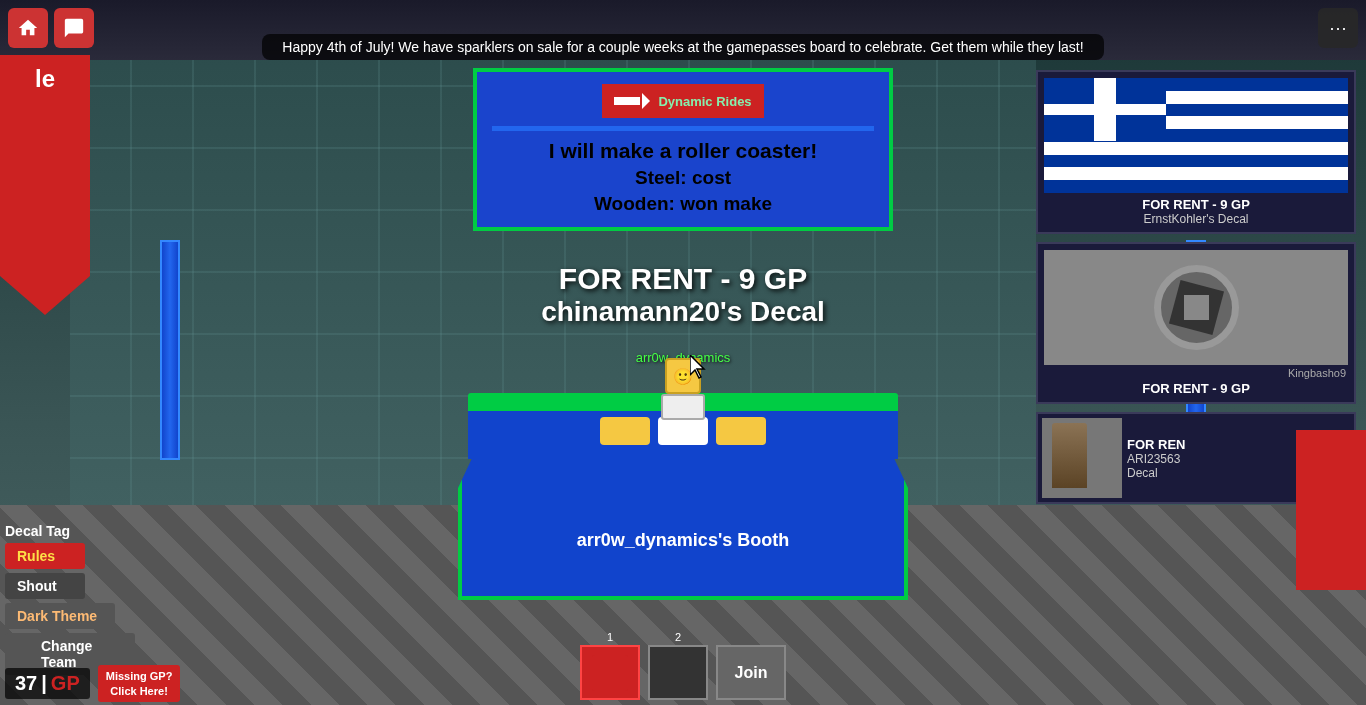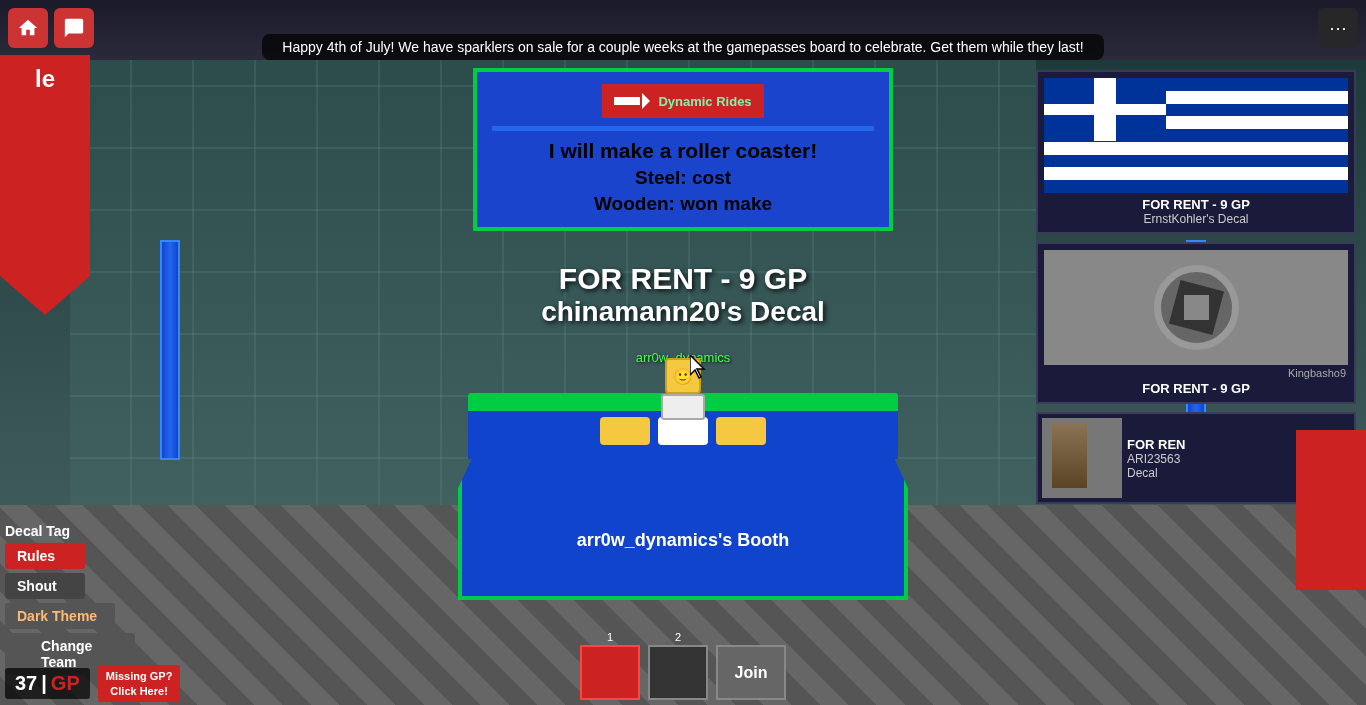--- a/index.html
+++ b/index.html
@@ -149,21 +149,21 @@
       padding: 5px 12px;
       font-size: 14px;
       font-weight: bold;
       cursor: pointer;
       border: none;
       border-radius: 3px;
       text-align: left;
     }
     .btn-rules {
       background: #cc2222;
-      color: #ffffff;
+      color: #fde047;
       width: 80px;
     }
     .btn-shout {
       background: #444;
       color: white;
       width: 80px;
     }
     .btn-dark {
       background: #555;
       color: #fdba74;

